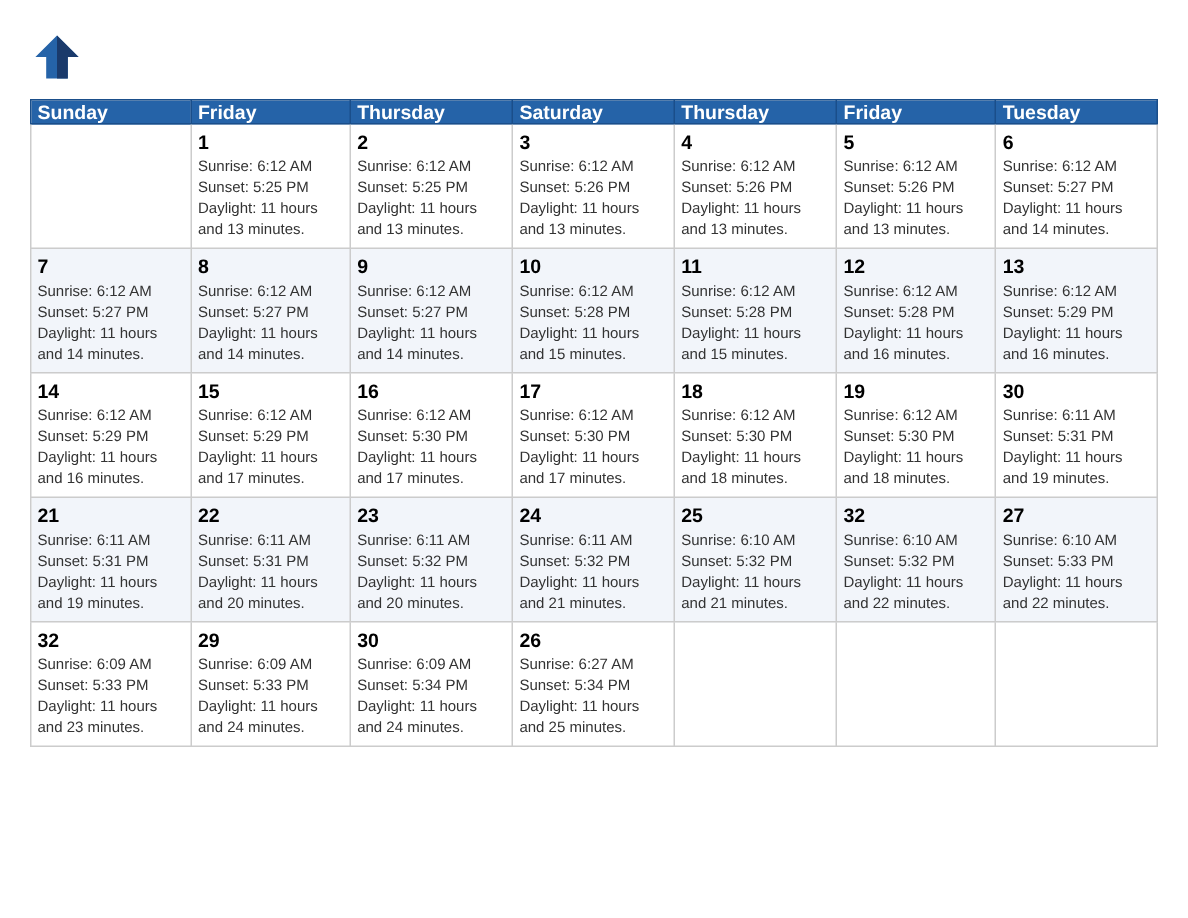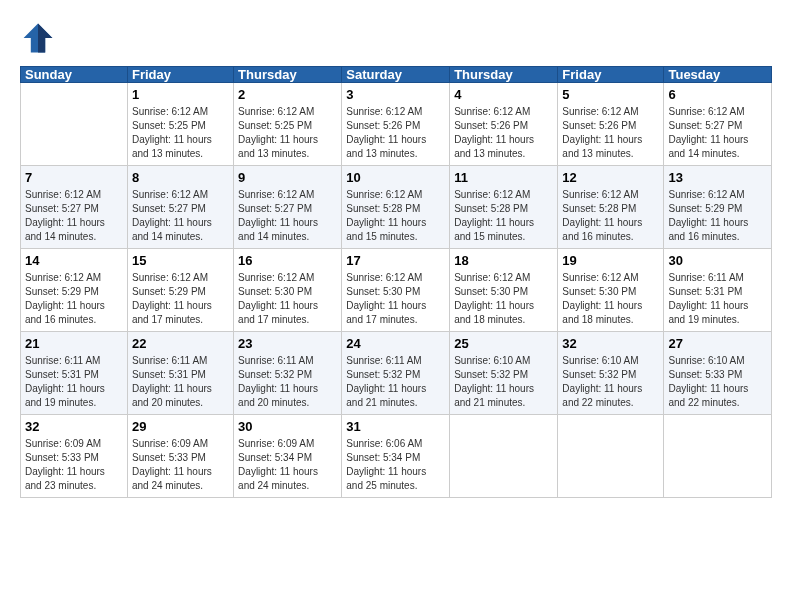--- a/index.html
+++ b/index.html
@@ -334,22 +334,22 @@
 and 24 minutes.</div>
         </td>
         <td>
           <div class="day-num">30</div>
           <div class="day-detail" style="white-space: pre-line;">Sunrise: 6:09 AM
 Sunset: 5:34 PM
 Daylight: 11 hours
 and 24 minutes.</div>
         </td>
         <td>
-          <div class="day-num">31</div>
-          <div class="day-detail" style="white-space: pre-line;">Sunrise: 6:06 AM
+          <div class="day-num">26</div>
+          <div class="day-detail" style="white-space: pre-line;">Sunrise: 6:27 AM
 Sunset: 5:34 PM
 Daylight: 11 hours
 and 25 minutes.</div>
         </td>
         <td class="empty"></td>
         <td class="empty"></td>
         <td class="empty"></td>
       </tr>
     </tbody>
 </table>

